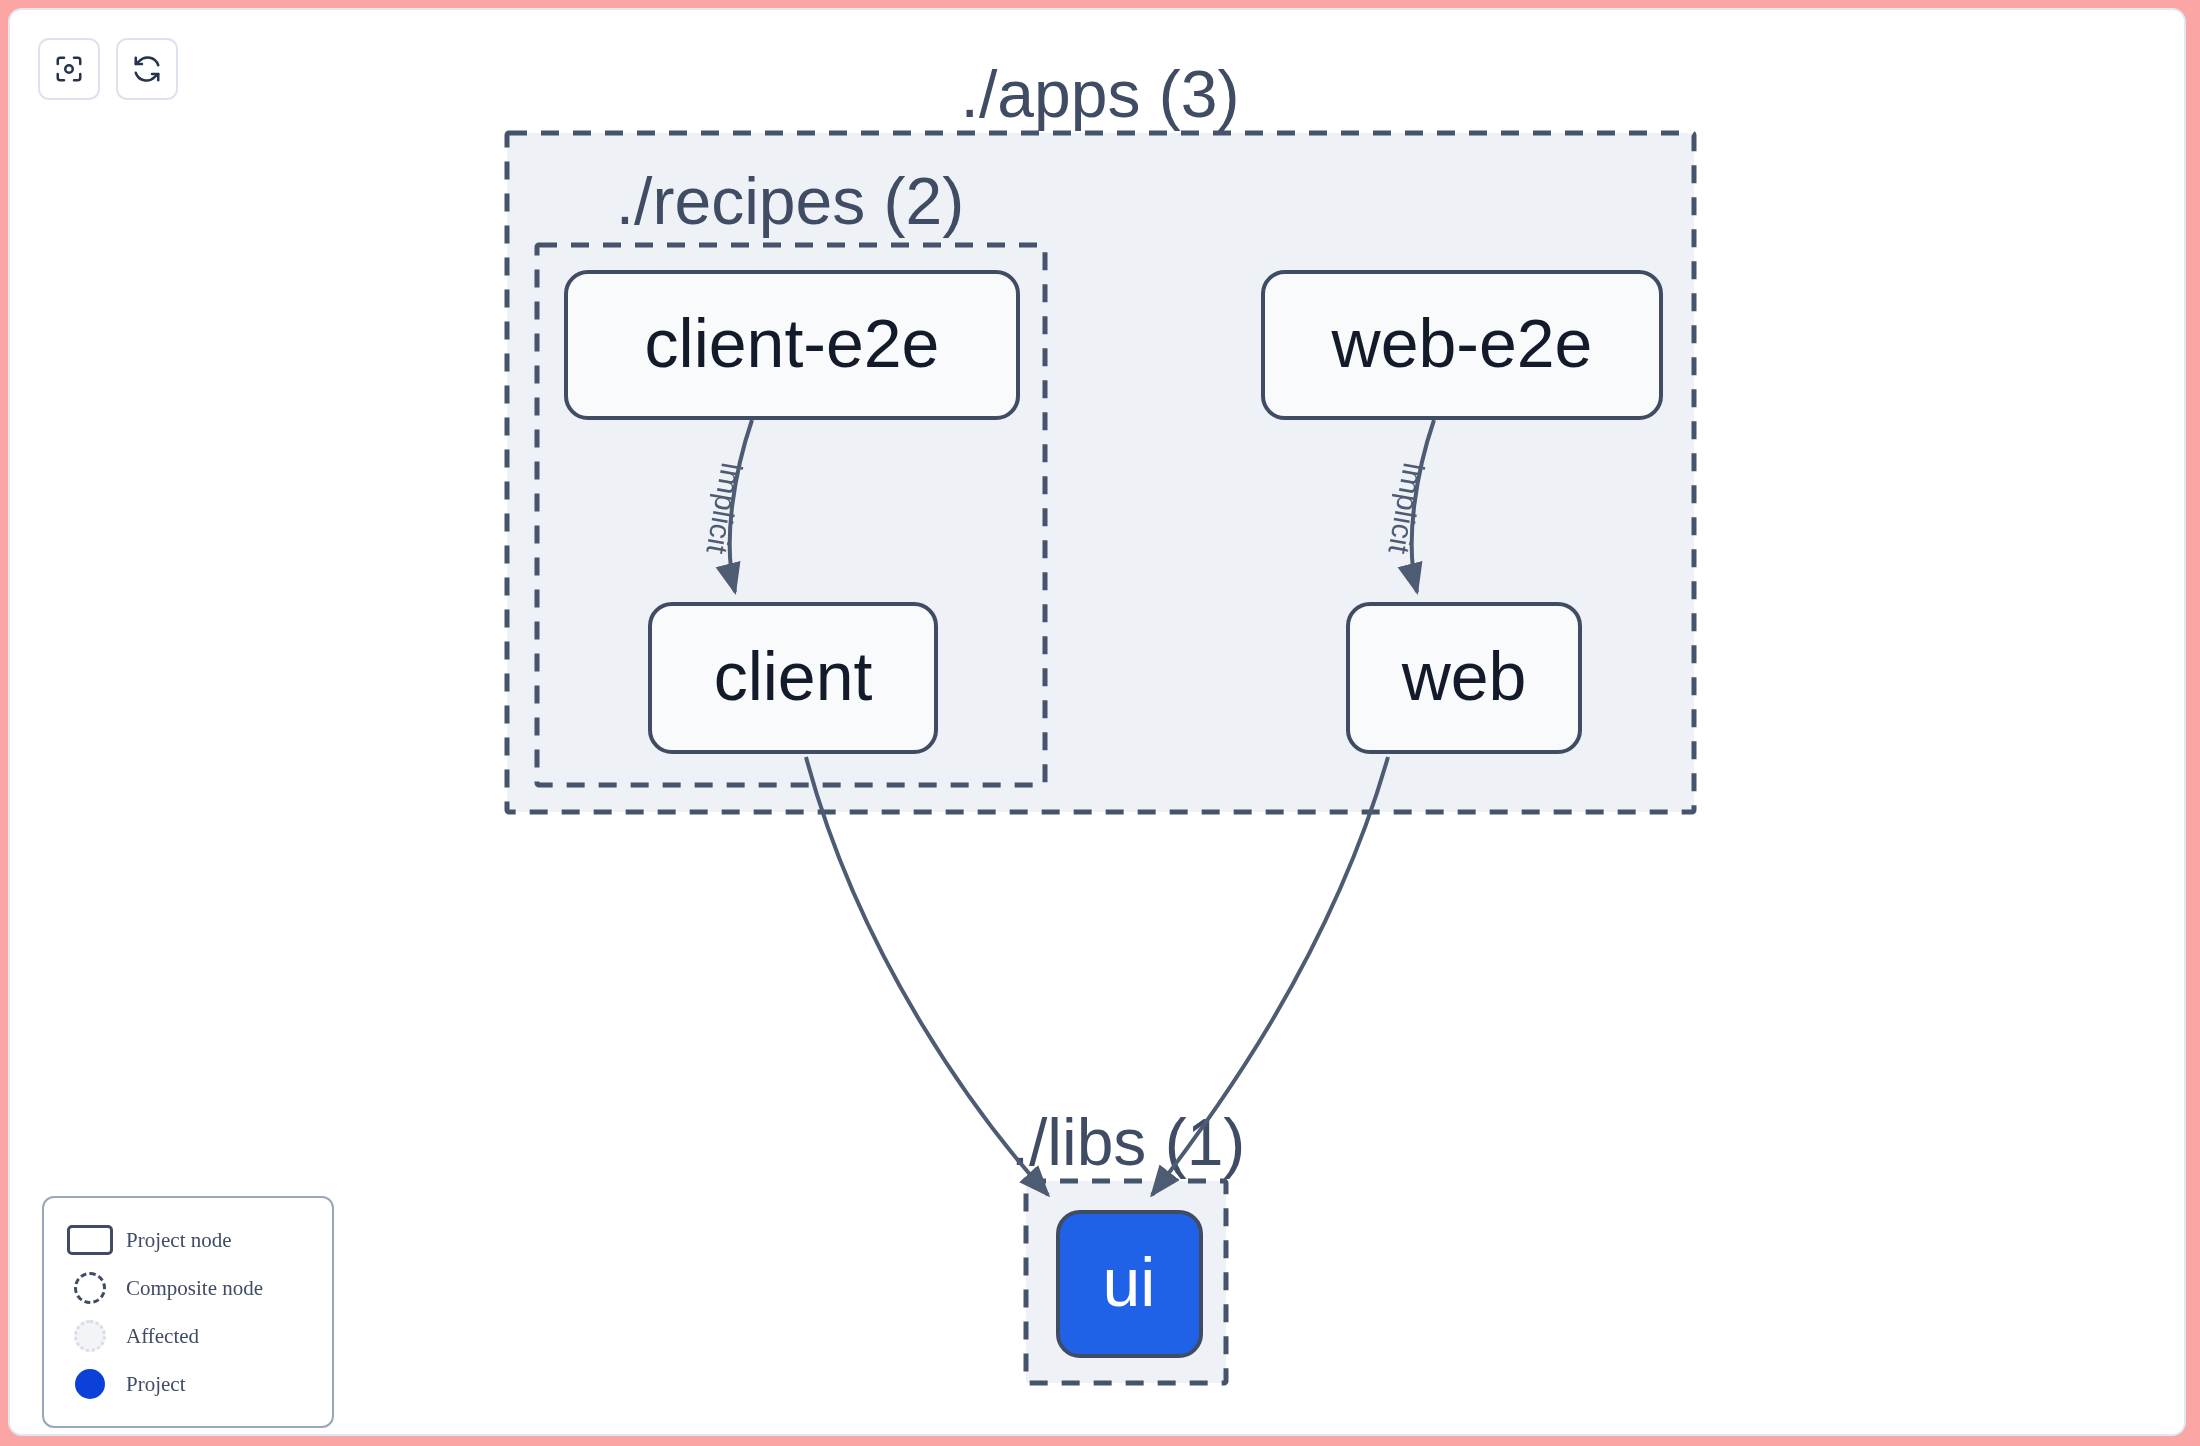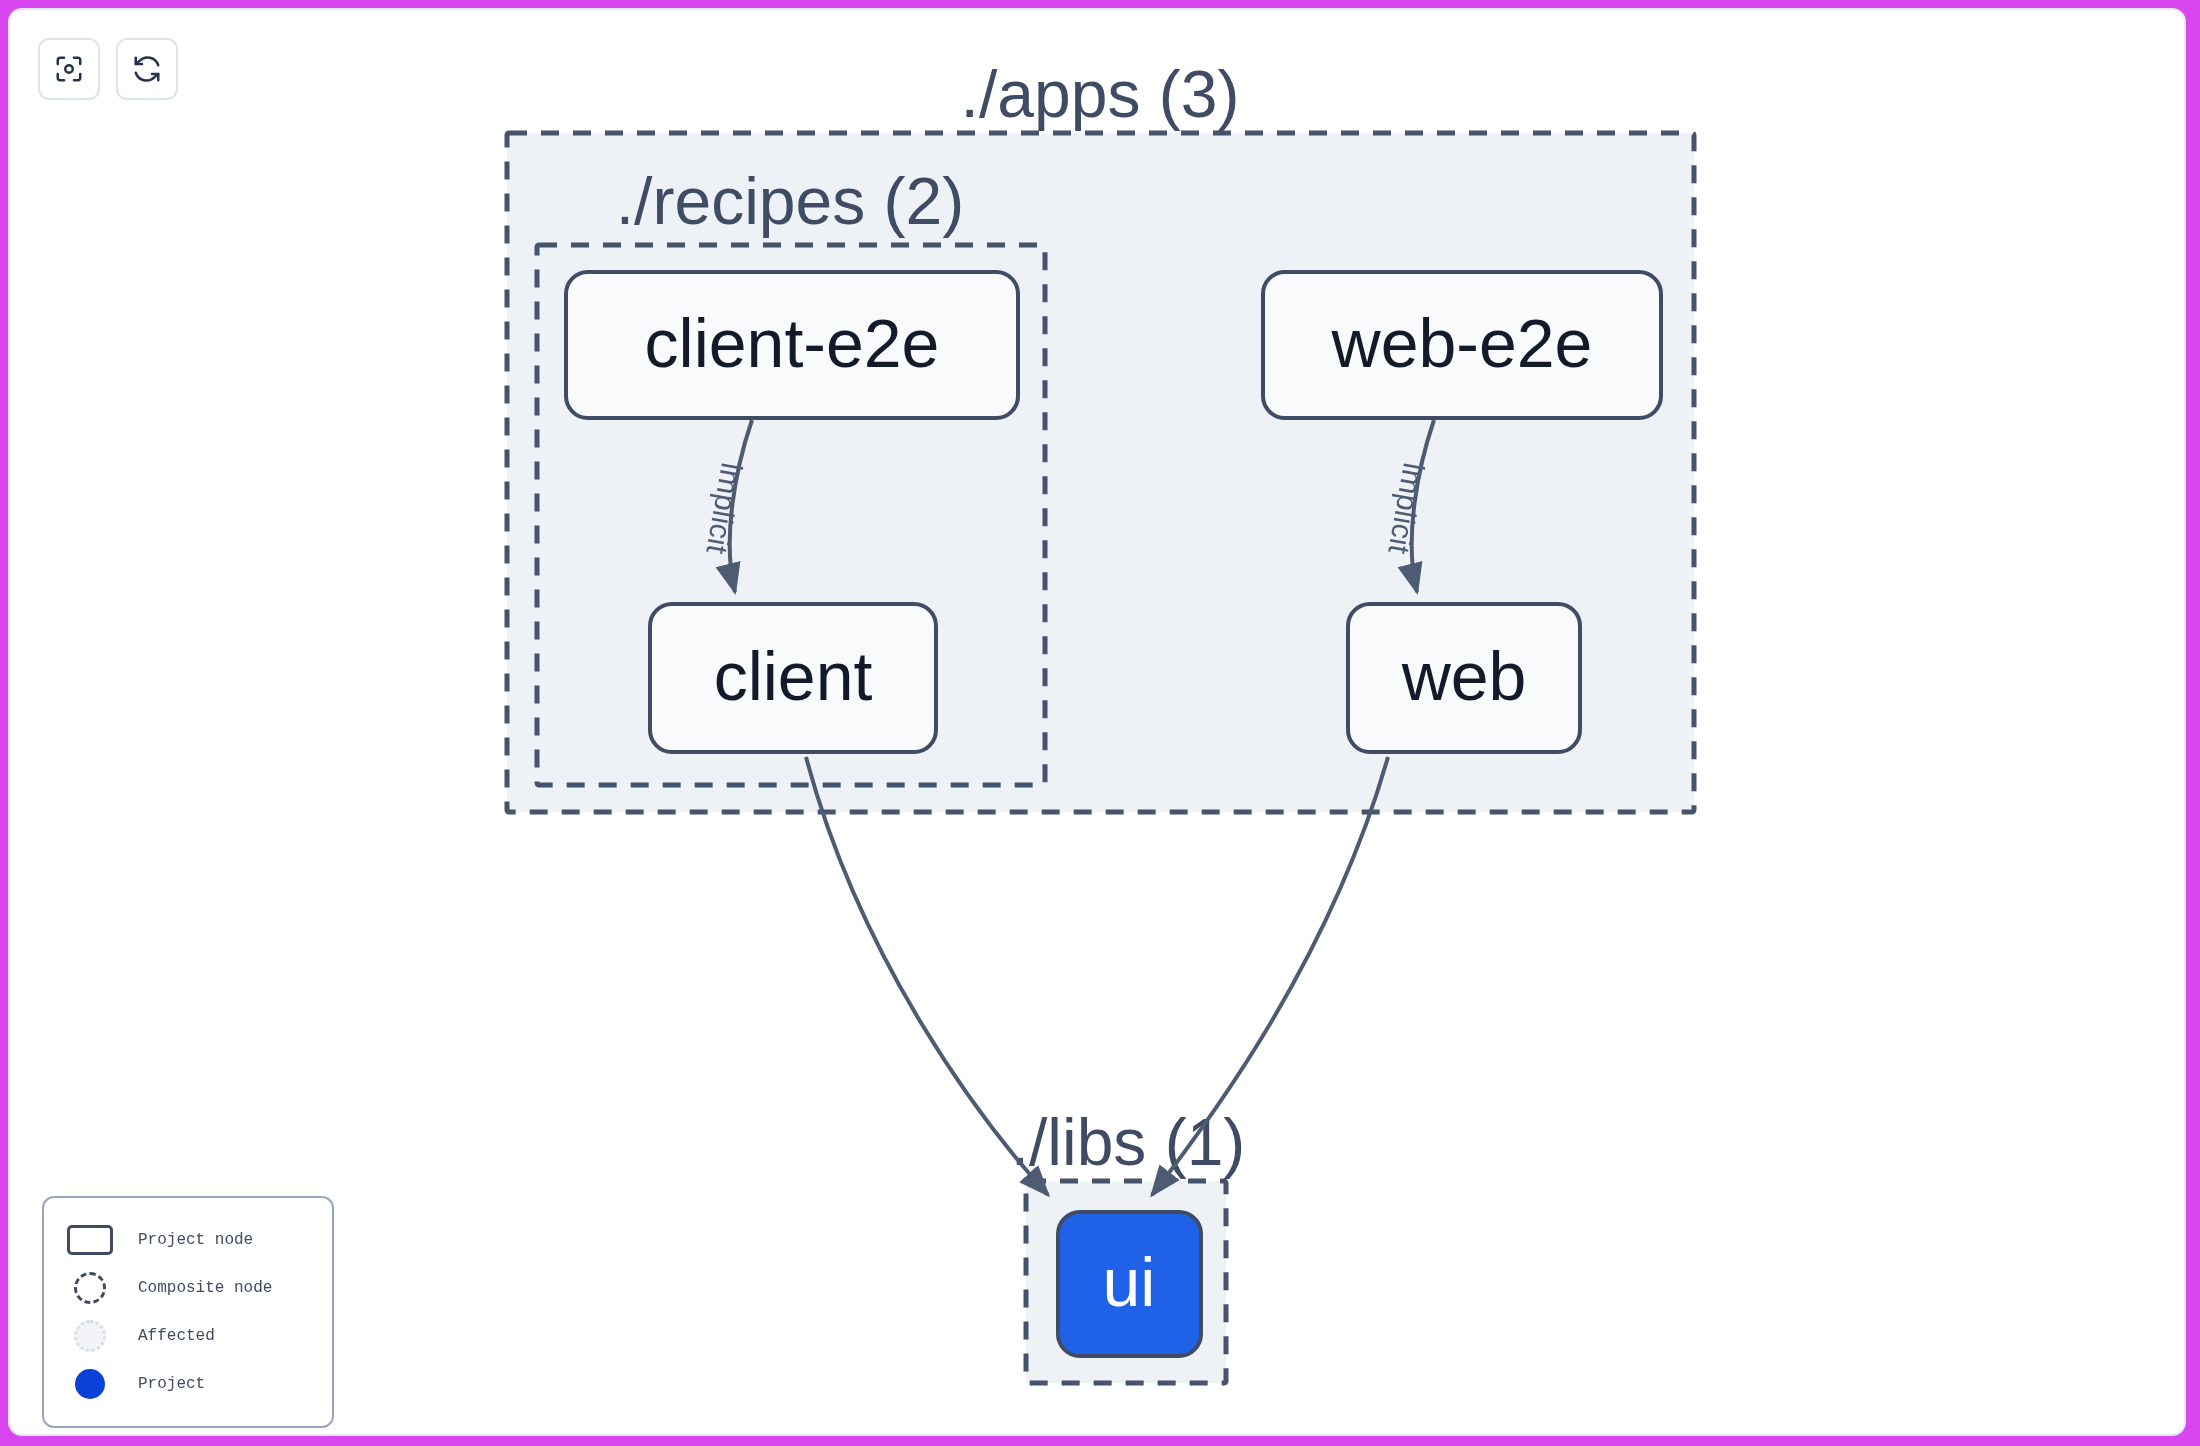--- a/index.html
+++ b/index.html
@@ -7,21 +7,21 @@
     margin: 0;
     padding: 0;
     background: #ffffff;
     font-family: "Liberation Sans", sans-serif;
   }
   #root {
     position: relative;
     width: 2200px;
     height: 1446px;
     overflow: hidden;
-    background: #d946ef;
+    background: #fca5a5;
   }
   
   .canvas-frame {
     position: absolute;
     left: 8px;
     top: 8px;
     width: 2178px;
     height: 1428px;
     border: 2px solid #e2e8f0;
     border-radius: 14px;
@@ -153,24 +153,24 @@
     background: #f2f4f8;
     box-sizing: border-box;
   }
   .sw-touched {
     width: 30px;
     height: 30px;
     border-radius: 50%;
     background: #0b41d8;
   }
   .legend-text {
-    font-family: Liberation Mono, monospace;
-    font-size: 16px;
+    font-family: Liberation Serif, serif;
+    font-size: 21px;
     color: #3f4c63;
-    margin-left: 22px;
+    margin-left: 10px;
     white-space: nowrap;
   }
 </style>
 </head>
 <body>
 
 <div id="root">
   <div class="canvas-frame"></div>
 
   <div class="toolbar">

